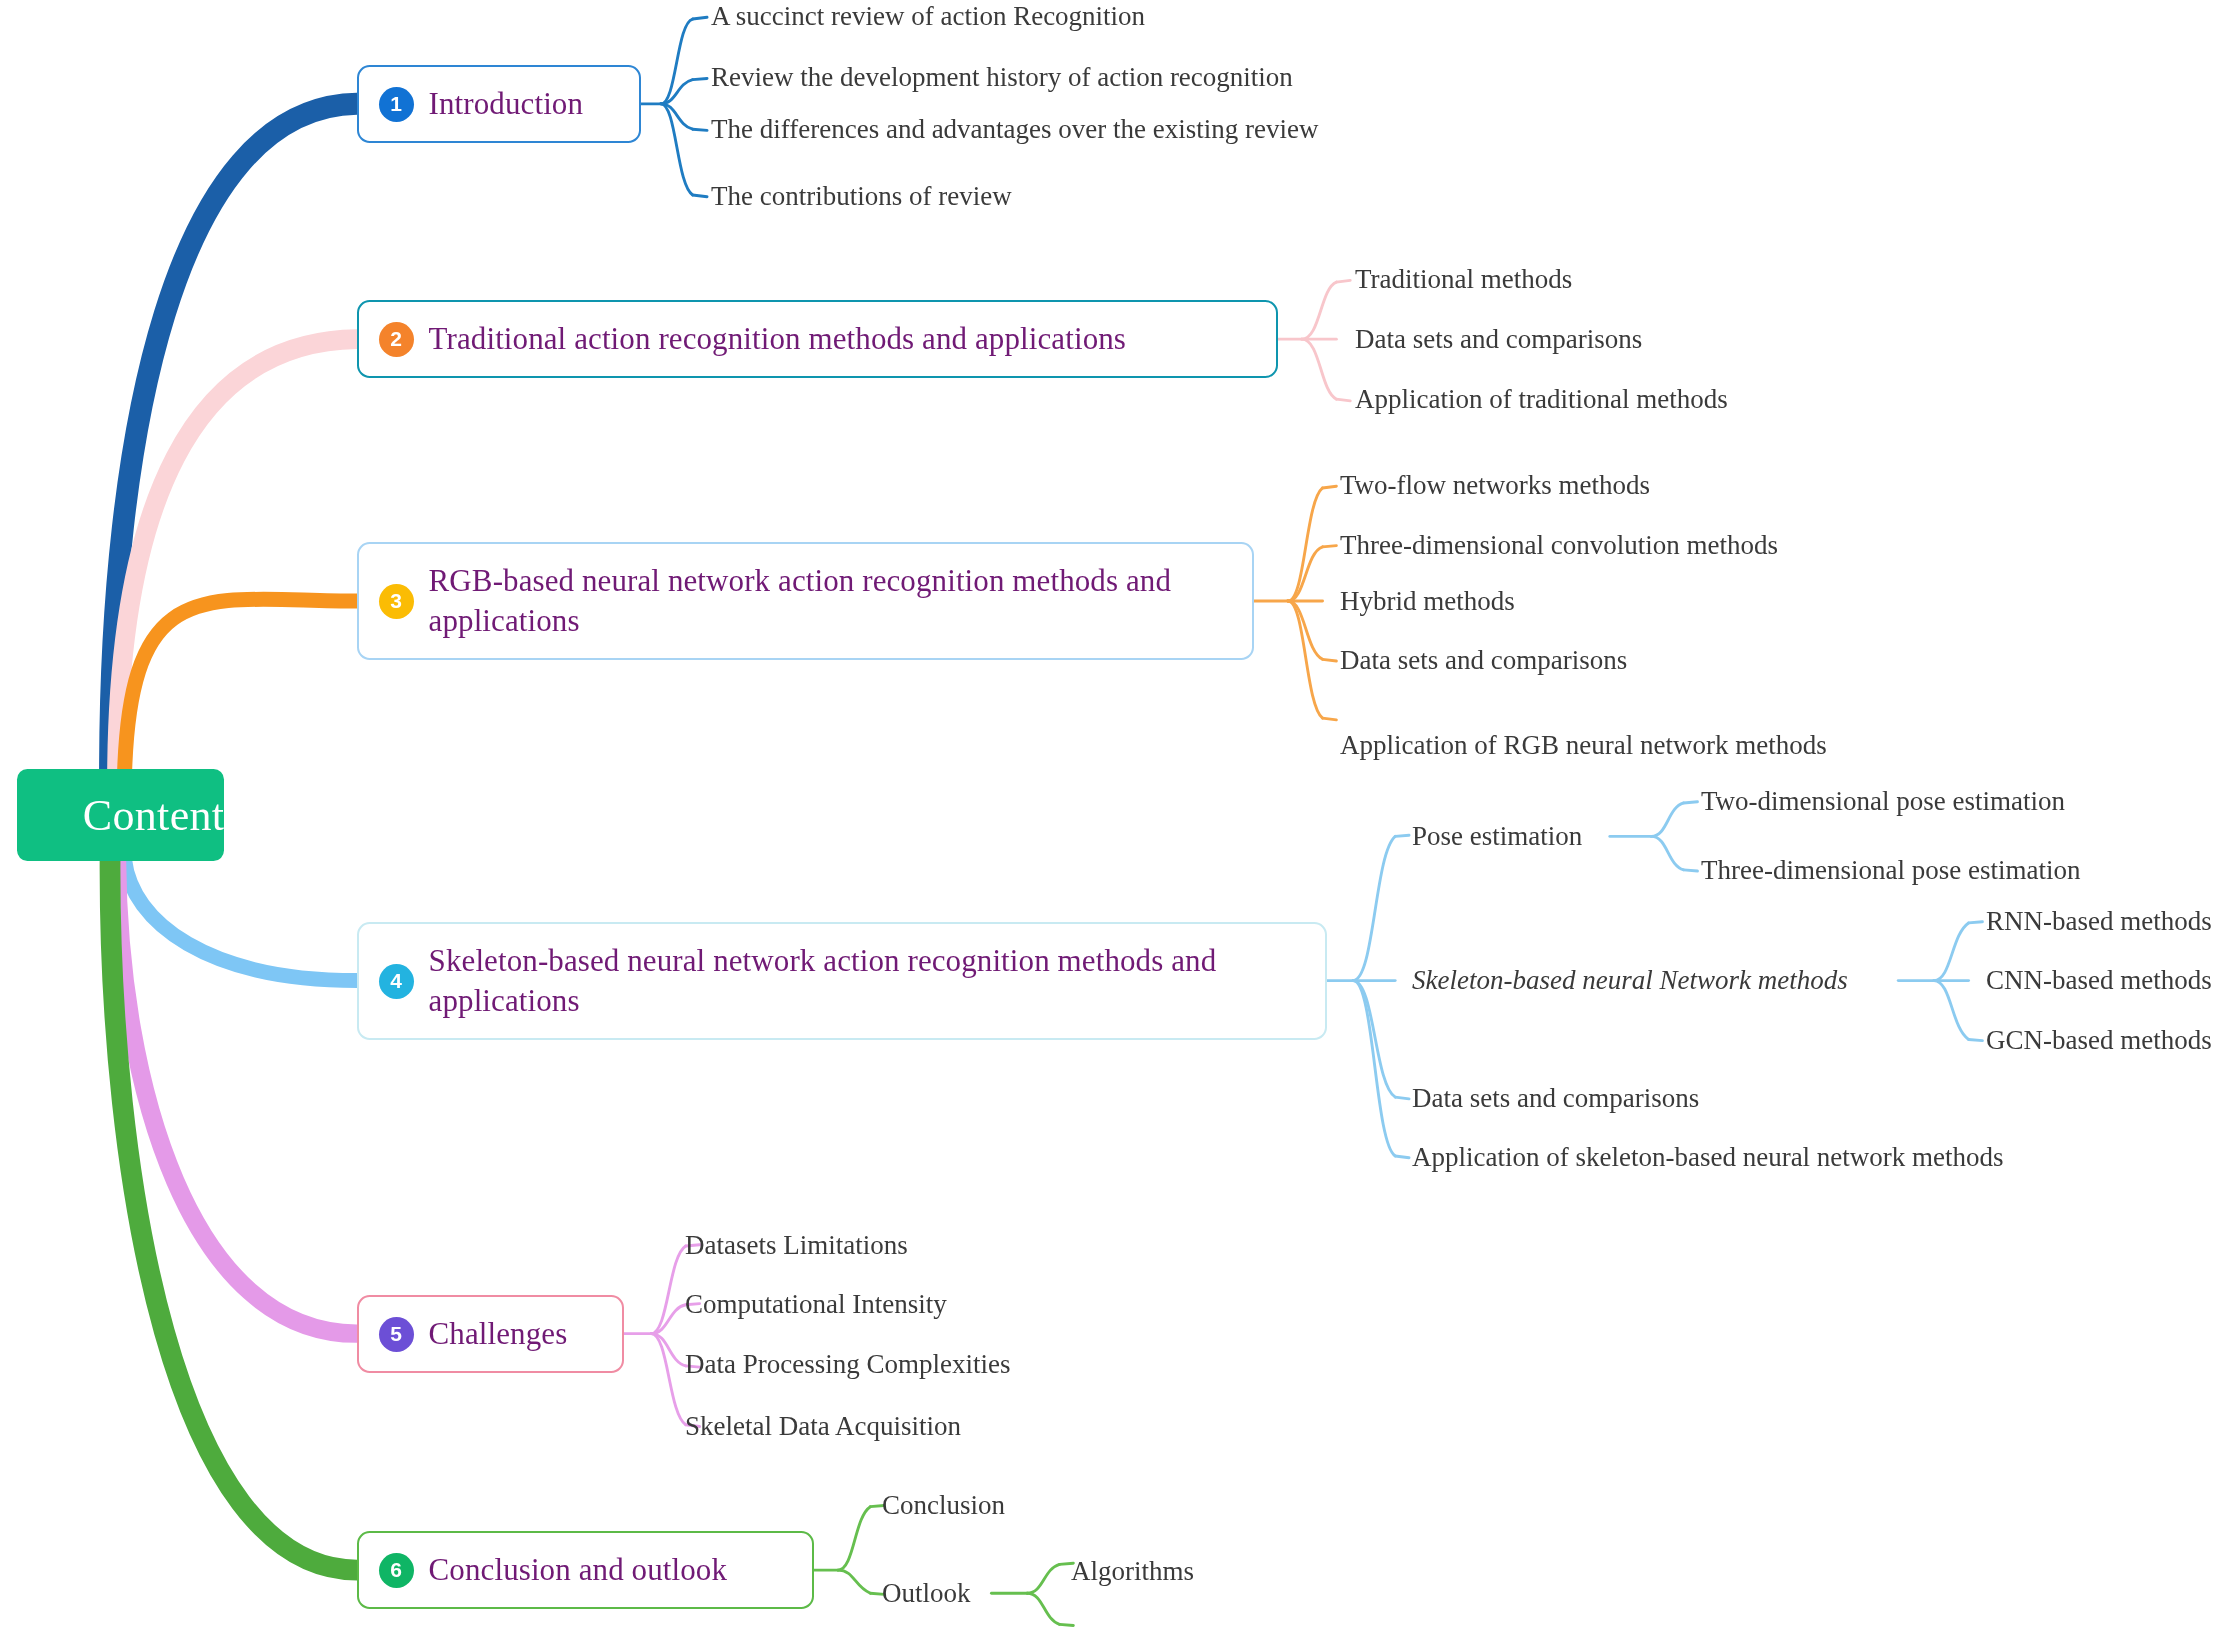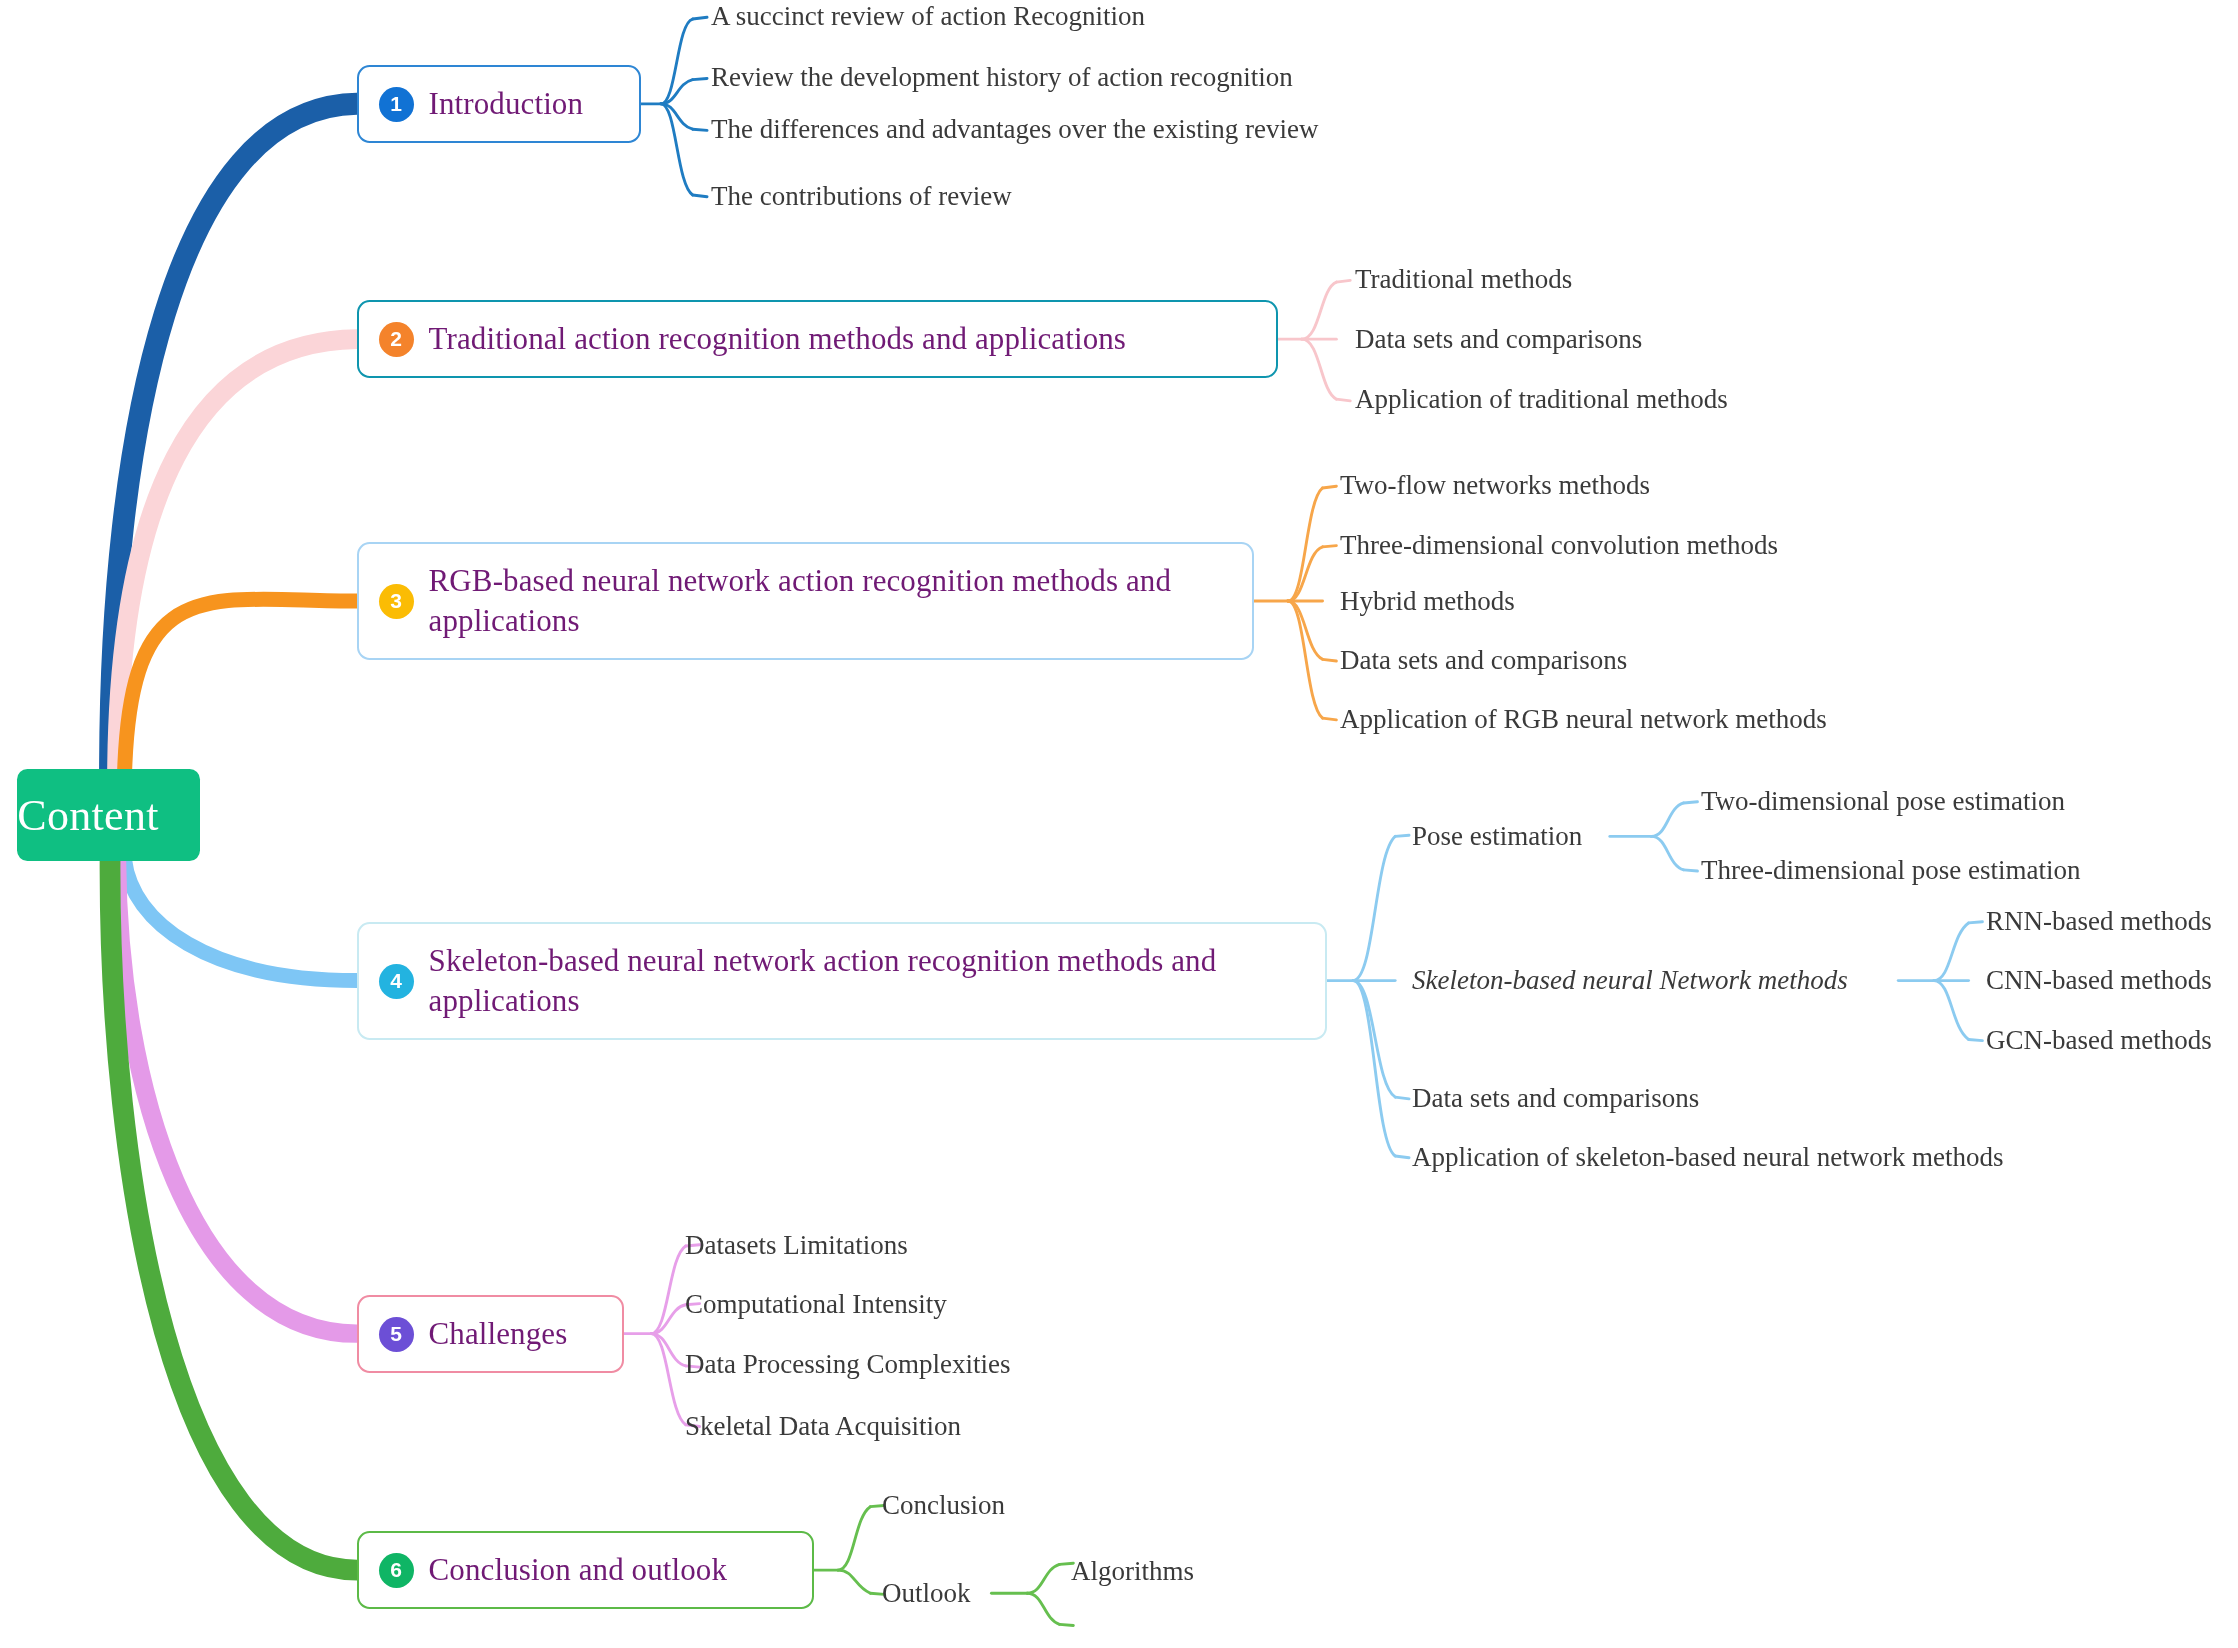--- a/index.html
+++ b/index.html
@@ -7,22 +7,22 @@
   #stage{position:relative;width:2239px;height:1648px;background:#fff;}
   #links{position:absolute;left:0;top:0;width:2239px;height:1648px;pointer-events:none;}
 
   .node{position:absolute;box-sizing:border-box;background:#ffffff;border-radius:12.7px;
         display:flex;align-items:center;}
   .node .badge{flex:0 0 auto;border-radius:50%;color:#ffffff;
         display:flex;align-items:center;justify-content:center;
         font-family:"Liberation Sans","DejaVu Sans",sans-serif;font-weight:700;}
   .node .ntitle{color:#701a75;font-size:31px;line-height:1.28;letter-spacing:0.1px;}
 
-  #root-node{position:absolute;left:17.3px;top:769px;width:183px;height:92px;
-        background:#0fbf82;border-radius:10.4px;display:flex;align-items:center;justify-content:flex-start;}
+  #root-node{position:absolute;left:17.3px;top:769px;width:207px;height:92px;
+        background:#0fbf82;border-radius:10.4px;display:flex;align-items:center;justify-content:flex-end;}
   #root-node .rtext{color:#ffffff;font-size:44px;letter-spacing:0.3px;}
 
   .leaf{position:absolute;color:#3a3a3a;font-size:27px;line-height:1.1;white-space:nowrap;}
   .leaf.l3{font-size:27px;}
 </style>
 </head>
 <body>
 
 <div id="stage">
 
@@ -143,21 +143,21 @@
   <div class="leaf" style="left:1355px;top:385px;">Application of traditional methods</div>
 
   <div class="node" style="left:357px;top:542px;width:897px;height:118px;border:2.9px solid #a8d4f4;padding-left:19.6px;">
     <span class="badge" style="width:35px;height:35px;background:#fbbc04;font-size:21px;">3</span>
     <span class="ntitle" style="margin-left:15px;width:767px;">RGB-based neural network action recognition methods and applications</span>
   </div>
   <div class="leaf" style="left:1340px;top:471px;">Two-flow networks methods</div>
   <div class="leaf" style="left:1340px;top:531px;">Three-dimensional convolution methods</div>
   <div class="leaf" style="left:1340px;top:587px;">Hybrid methods</div>
   <div class="leaf" style="left:1340px;top:646px;">Data sets and comparisons</div>
-  <div class="leaf" style="left:1340px;top:705px;">Application of RGB neural network methods</div>
+  <div class="leaf" style="left:1340px;top:731px;">Application of RGB neural network methods</div>
 
   <div class="node" style="left:357px;top:922px;width:970px;height:118px;border:2.9px solid #c8eaf2;padding-left:19.6px;">
     <span class="badge" style="width:35px;height:35px;background:#23b3e0;font-size:21px;">4</span>
     <span class="ntitle" style="margin-left:15px;width:854px;">Skeleton-based neural network action recognition methods and applications</span>
   </div>
   <div class="leaf" style="left:1412px;top:822px;">Pose estimation</div>
   <div class="leaf l3" style="left:1701px;top:787px;">Two-dimensional pose estimation</div>
   <div class="leaf l3" style="left:1701px;top:856px;">Three-dimensional pose estimation</div>
 
   <div class="leaf" style="left:1412px;top:966px;font-style:italic;">Skeleton-based neural Network methods</div>

